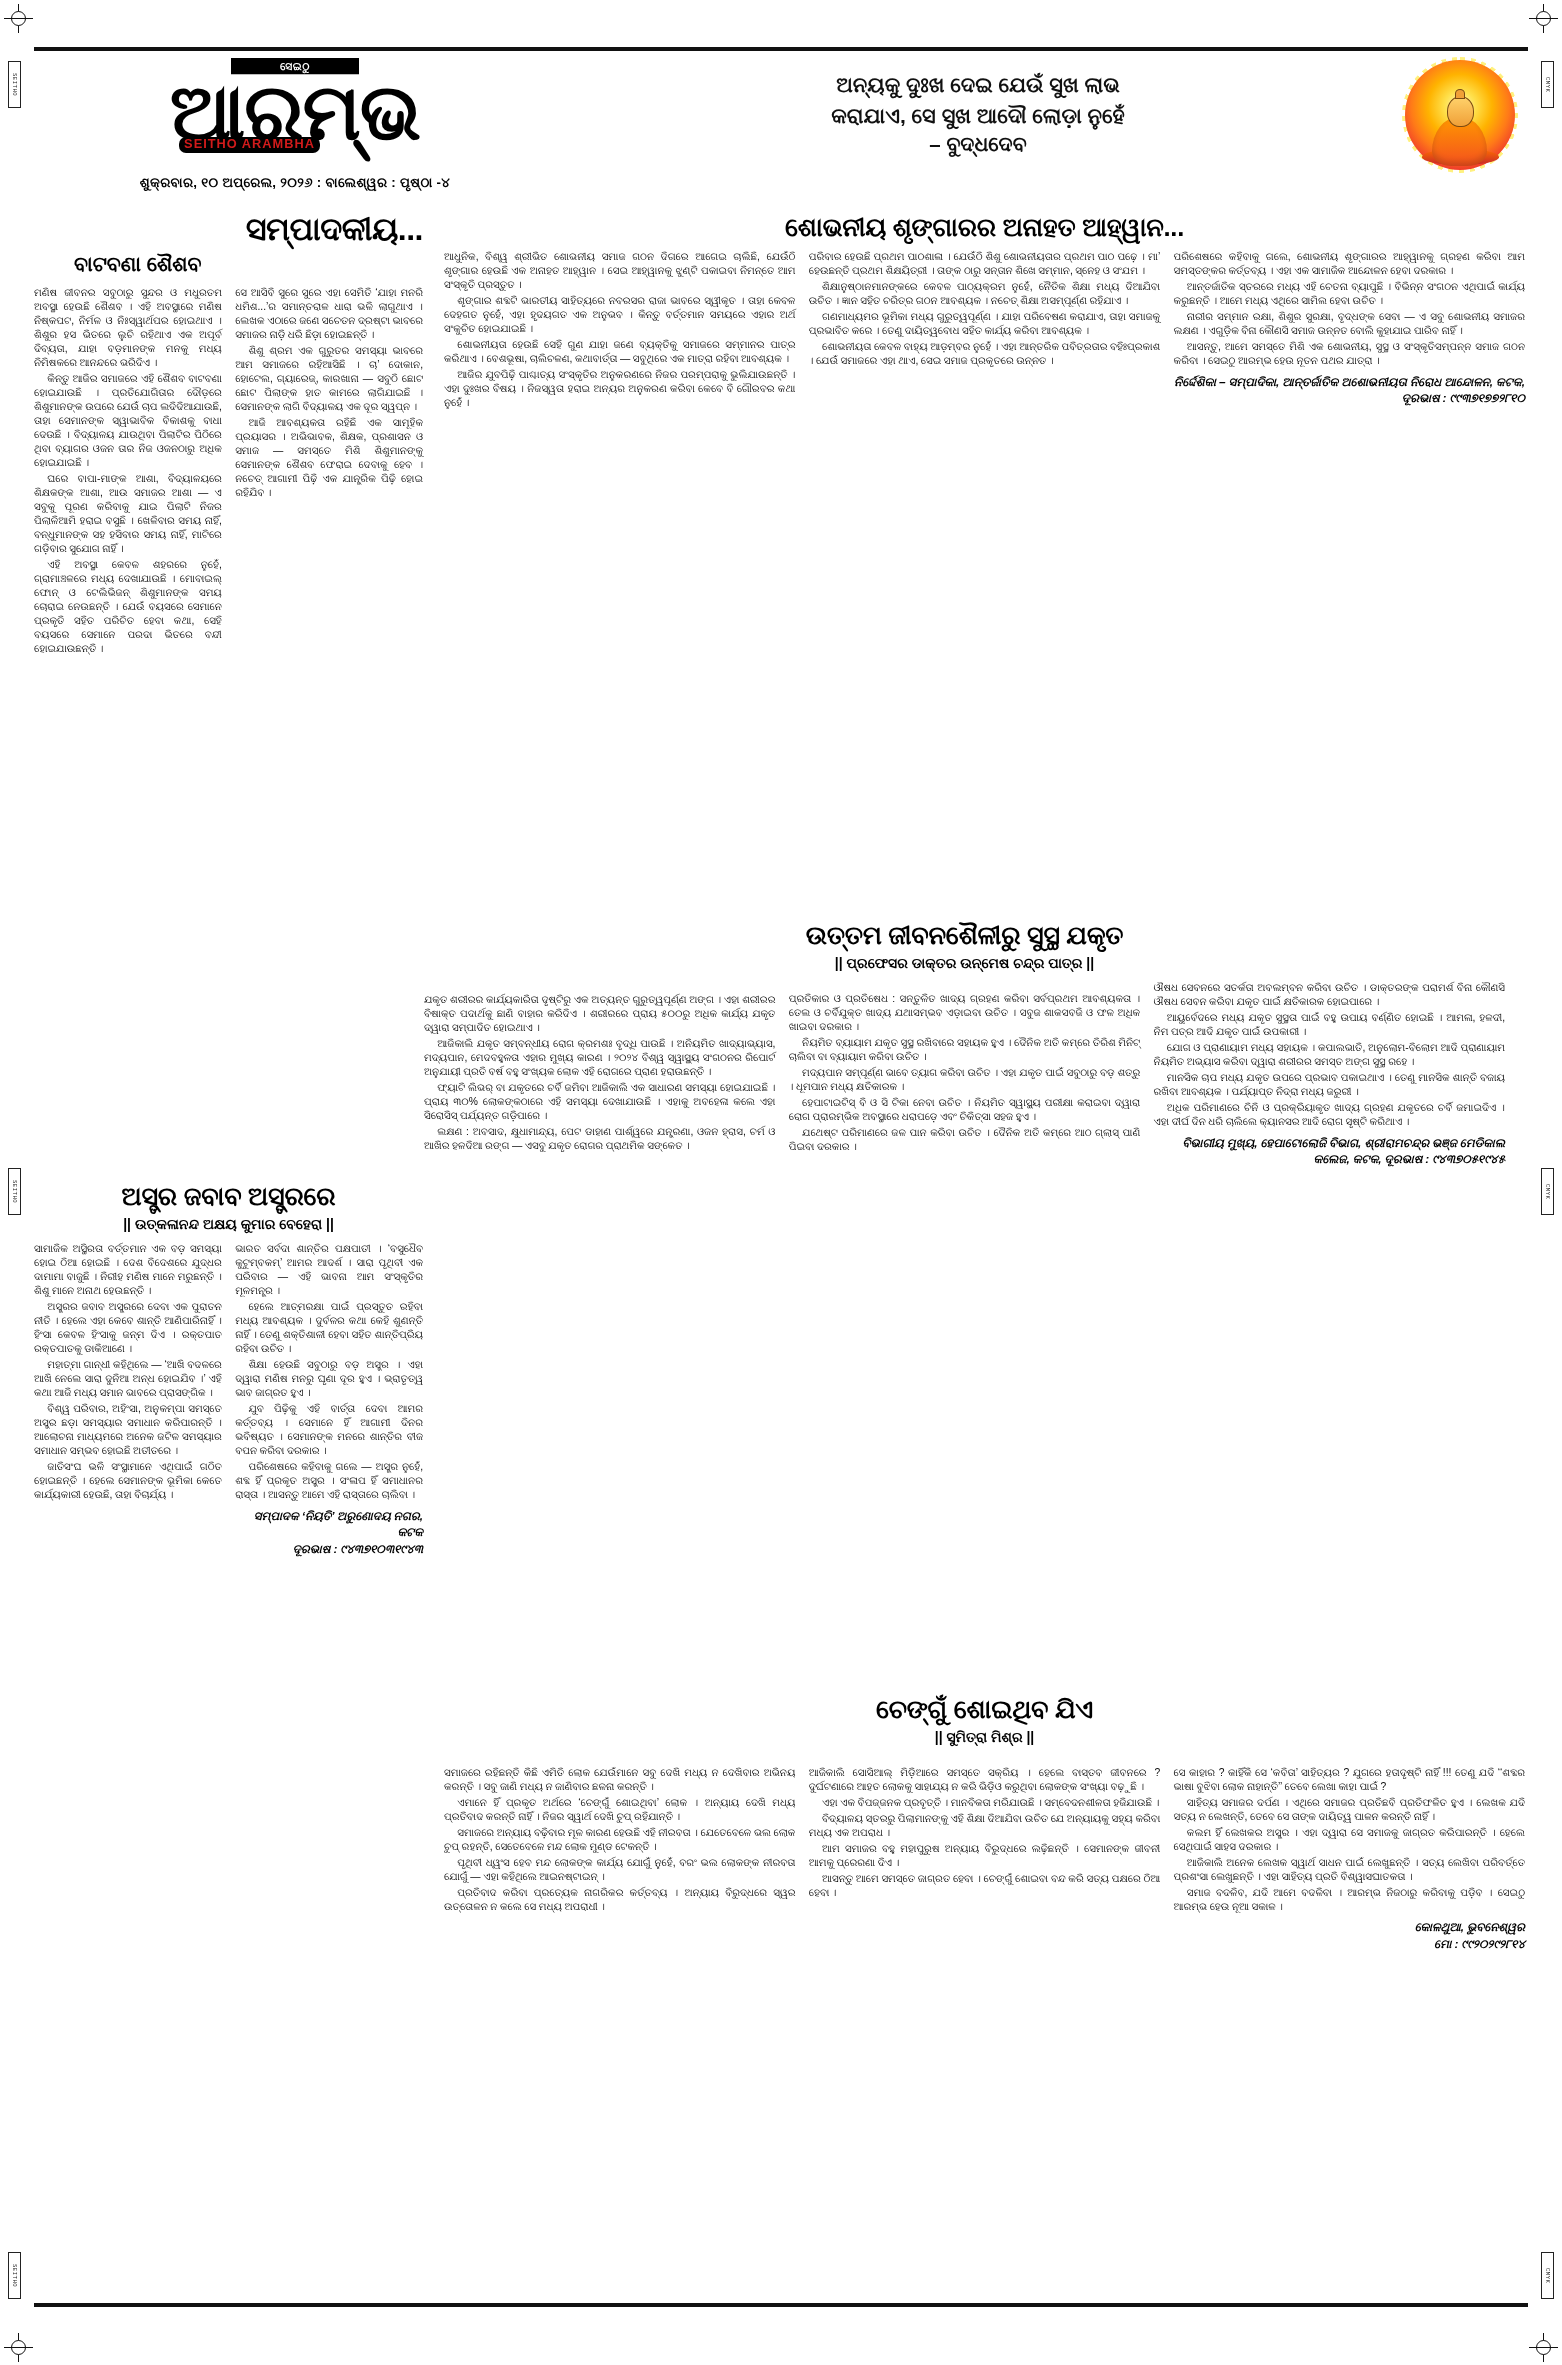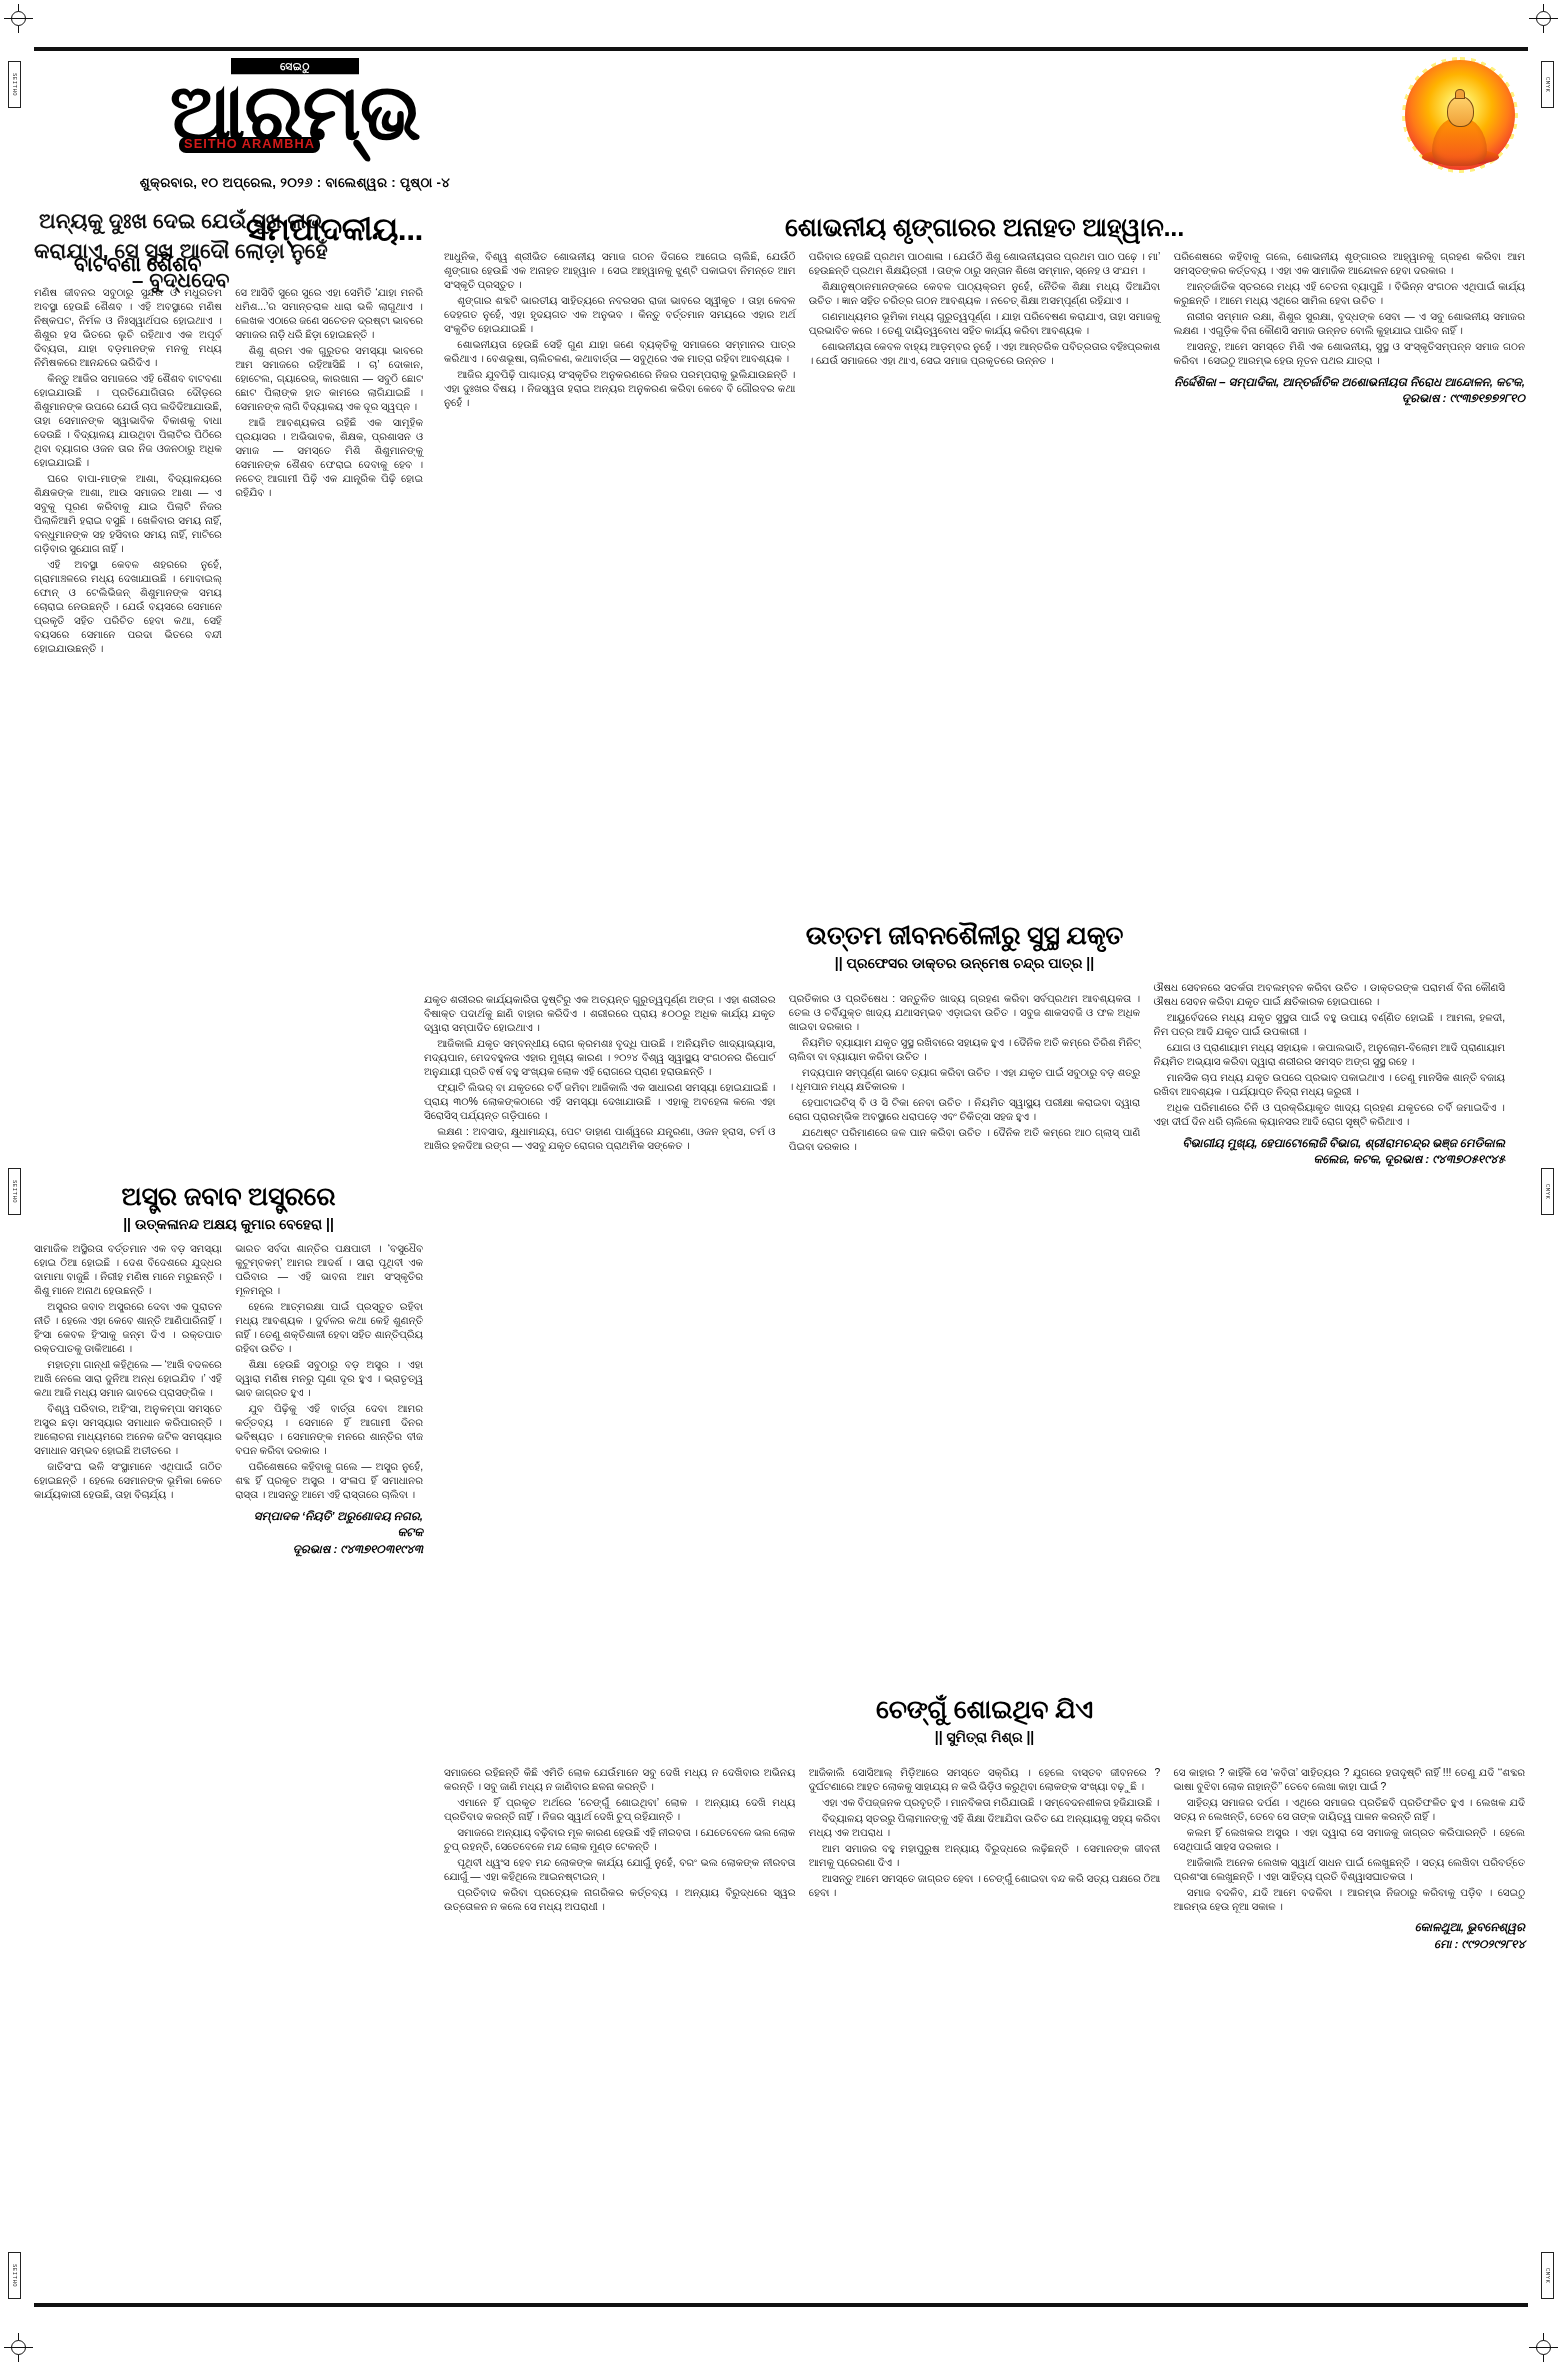--- a/index.html
+++ b/index.html
@@ -49,21 +49,21 @@
     position: absolute; left: 34px; right: 34px; height: 3.6px;
     background: #111;
     border-top: 0.5px solid #111; border-bottom: 0.5px solid #111;
   }
   .rule-top { top: 47px; }
   .rule-bottom { bottom: 59px; }
 
   
   .masthead {
     position: absolute; left: 34px; right: 34px; top: 55px; height: 154px;
-    display: flex; align-items: flex-start; flex-direction: column;
+    display: flex; align-items: flex-start;
   }
   .logo-block {
     width: 522px; display: flex; flex-direction: column;
     align-items: center; padding-top: 3.1px;
   }
   .logo-kicker {
     background: #000; color: #fff;
     width: 128px; height: 16.4px; line-height: 16.4px;
     text-align: center; font-size: 10.8px; font-weight: bold;
     letter-spacing: 0.5px;

